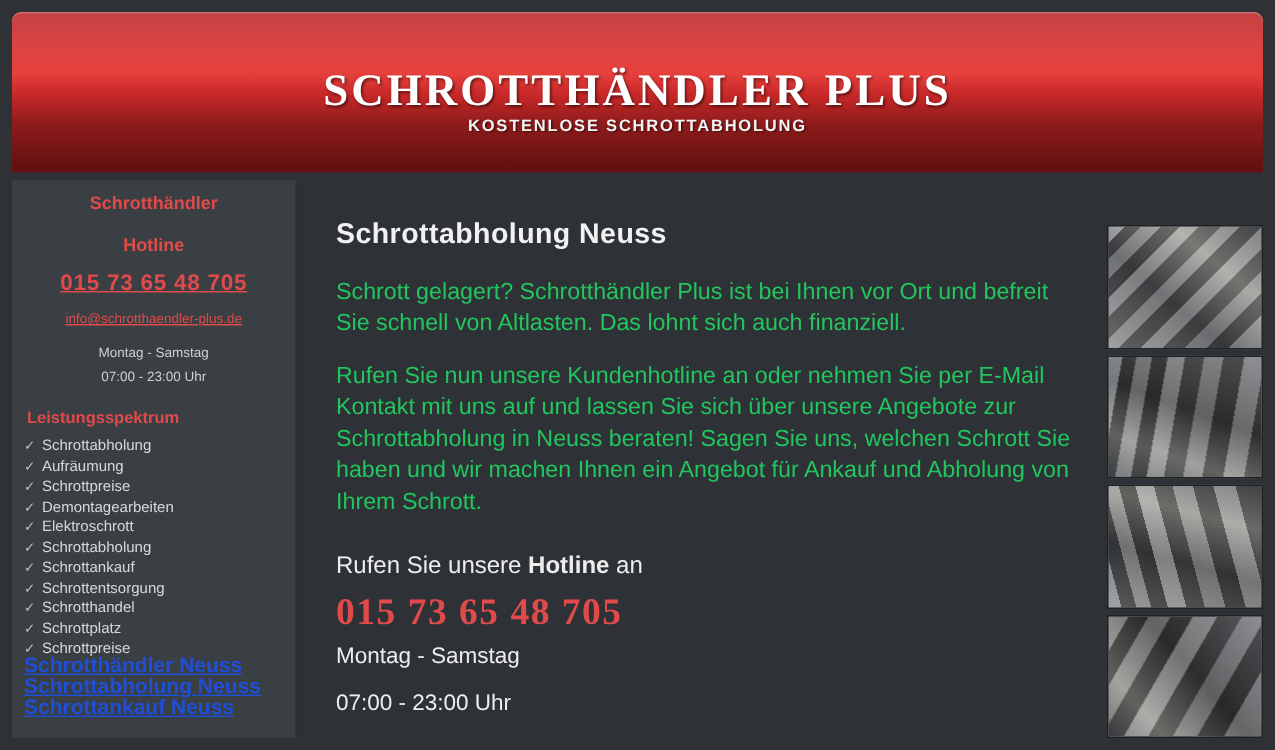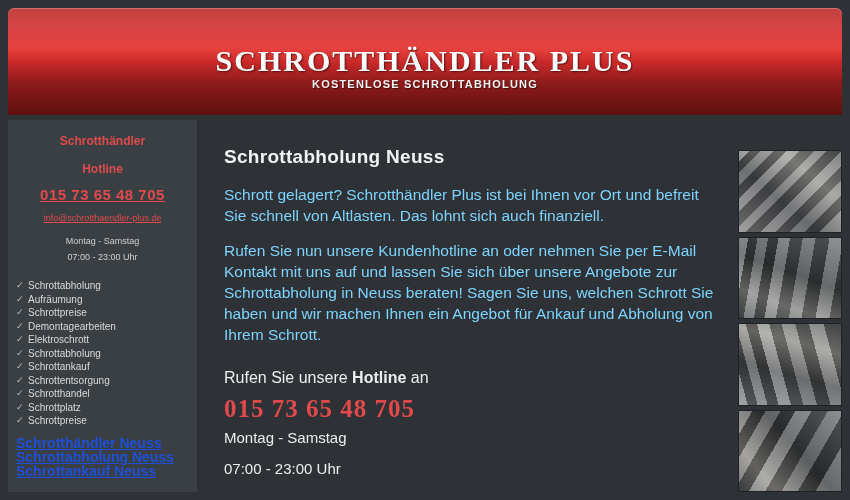--- a/index.html
+++ b/index.html
@@ -58,21 +58,21 @@
     left: 8px; top: 120px;
     width: 834px; height: 372px;
     display: flex;
   }
 
   
   .sidebar {
     width: 190px;
     background: #3a3f44;
     border-right: 1px solid #2a2e32;
-    padding: 14px 8px 8px 8px;
+    padding: 8px 8px 8px 8px;
     position: relative;
   }
   .side-title {
     text-align: center;
     color: #e04a4a;
     font-size: 12px;
     font-weight: bold;
     margin-bottom: 14px;
   }
   .side-hotline {
@@ -151,21 +151,21 @@
     margin: 0 0 16px 0;
     font-size: 19px;
     font-weight: bold;
     color: #f2f2f2;
     letter-spacing: .3px;
   }
   .main p {
     margin: 0 0 14px 0;
     font-size: 15.5px;
     line-height: 21px;
-    color: #7dd3fc;
+    color: #22c55e;
   }
   .cta {
     margin-top: 24px;
     text-align: left;
   }
   .cta-line1 {
     font-size: 16px;
     color: #ededed;
     margin-bottom: 8px;
   }
@@ -247,20 +247,21 @@
 
     <div class="sidebar">
       <div class="side-title">Schrotthändler</div>
       <div class="side-hotline">Hotline</div>
       <a class="side-phone" href="#">015 73 65 48 705</a>
       <a class="side-mail" href="#">info@schrotthaendler-plus.de</a>
       <div class="side-hours">
         <div>Montag - Samstag</div>
         <div>07:00 - 23:00 Uhr</div>
       </div>
+      <div class="side-section-title">Leistungsspektrum</div>
       <ul class="side-list">
         <li><span class="tick">✓</span><span>Schrottabholung</span></li>
         <li><span class="tick">✓</span><span>Aufräumung</span></li>
         <li><span class="tick">✓</span><span>Schrottpreise</span></li>
         <li><span class="tick">✓</span><span>Demontagearbeiten</span></li>
         <li><span class="tick">✓</span><span>Elektroschrott</span></li>
         <li><span class="tick">✓</span><span>Schrottabholung</span></li>
         <li><span class="tick">✓</span><span>Schrottankauf</span></li>
         <li><span class="tick">✓</span><span>Schrottentsorgung</span></li>
         <li><span class="tick">✓</span><span>Schrotthandel</span></li>

